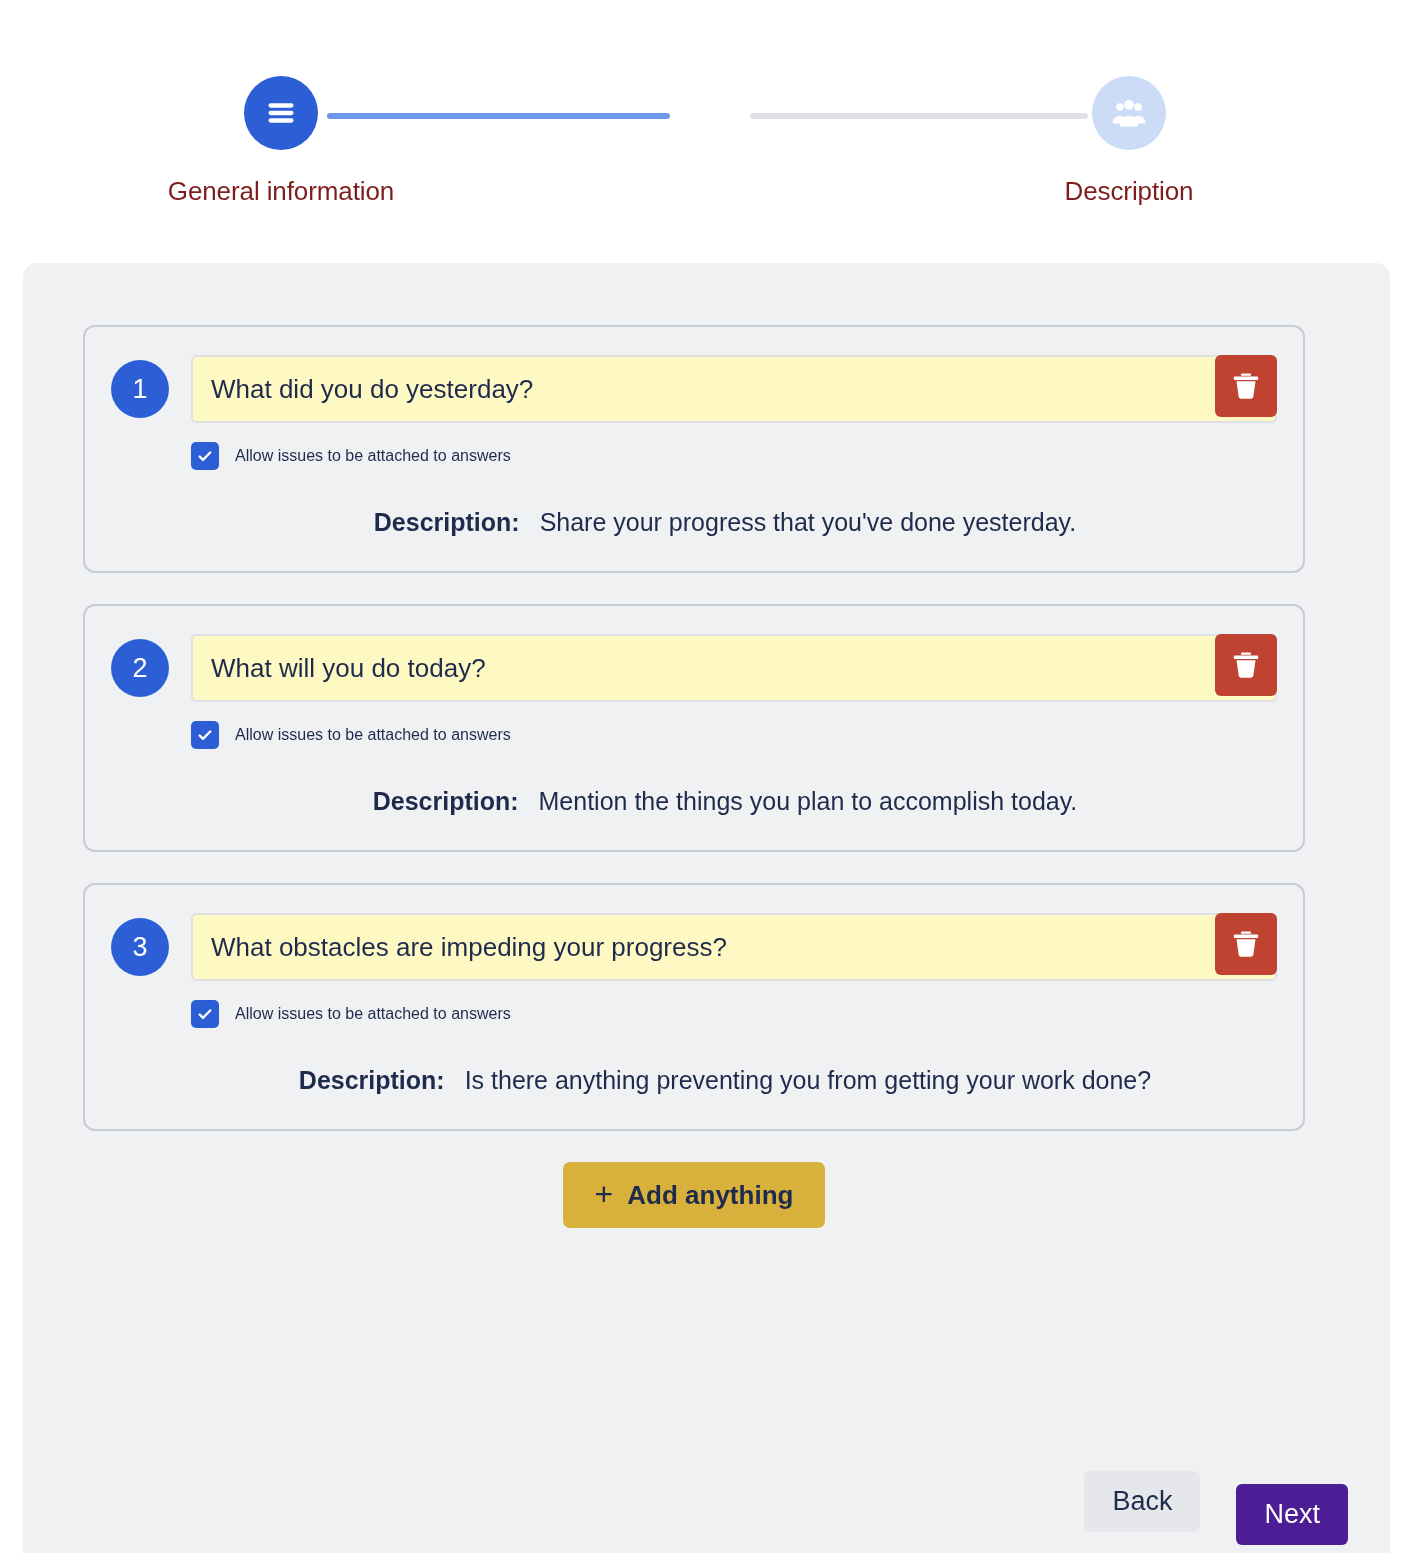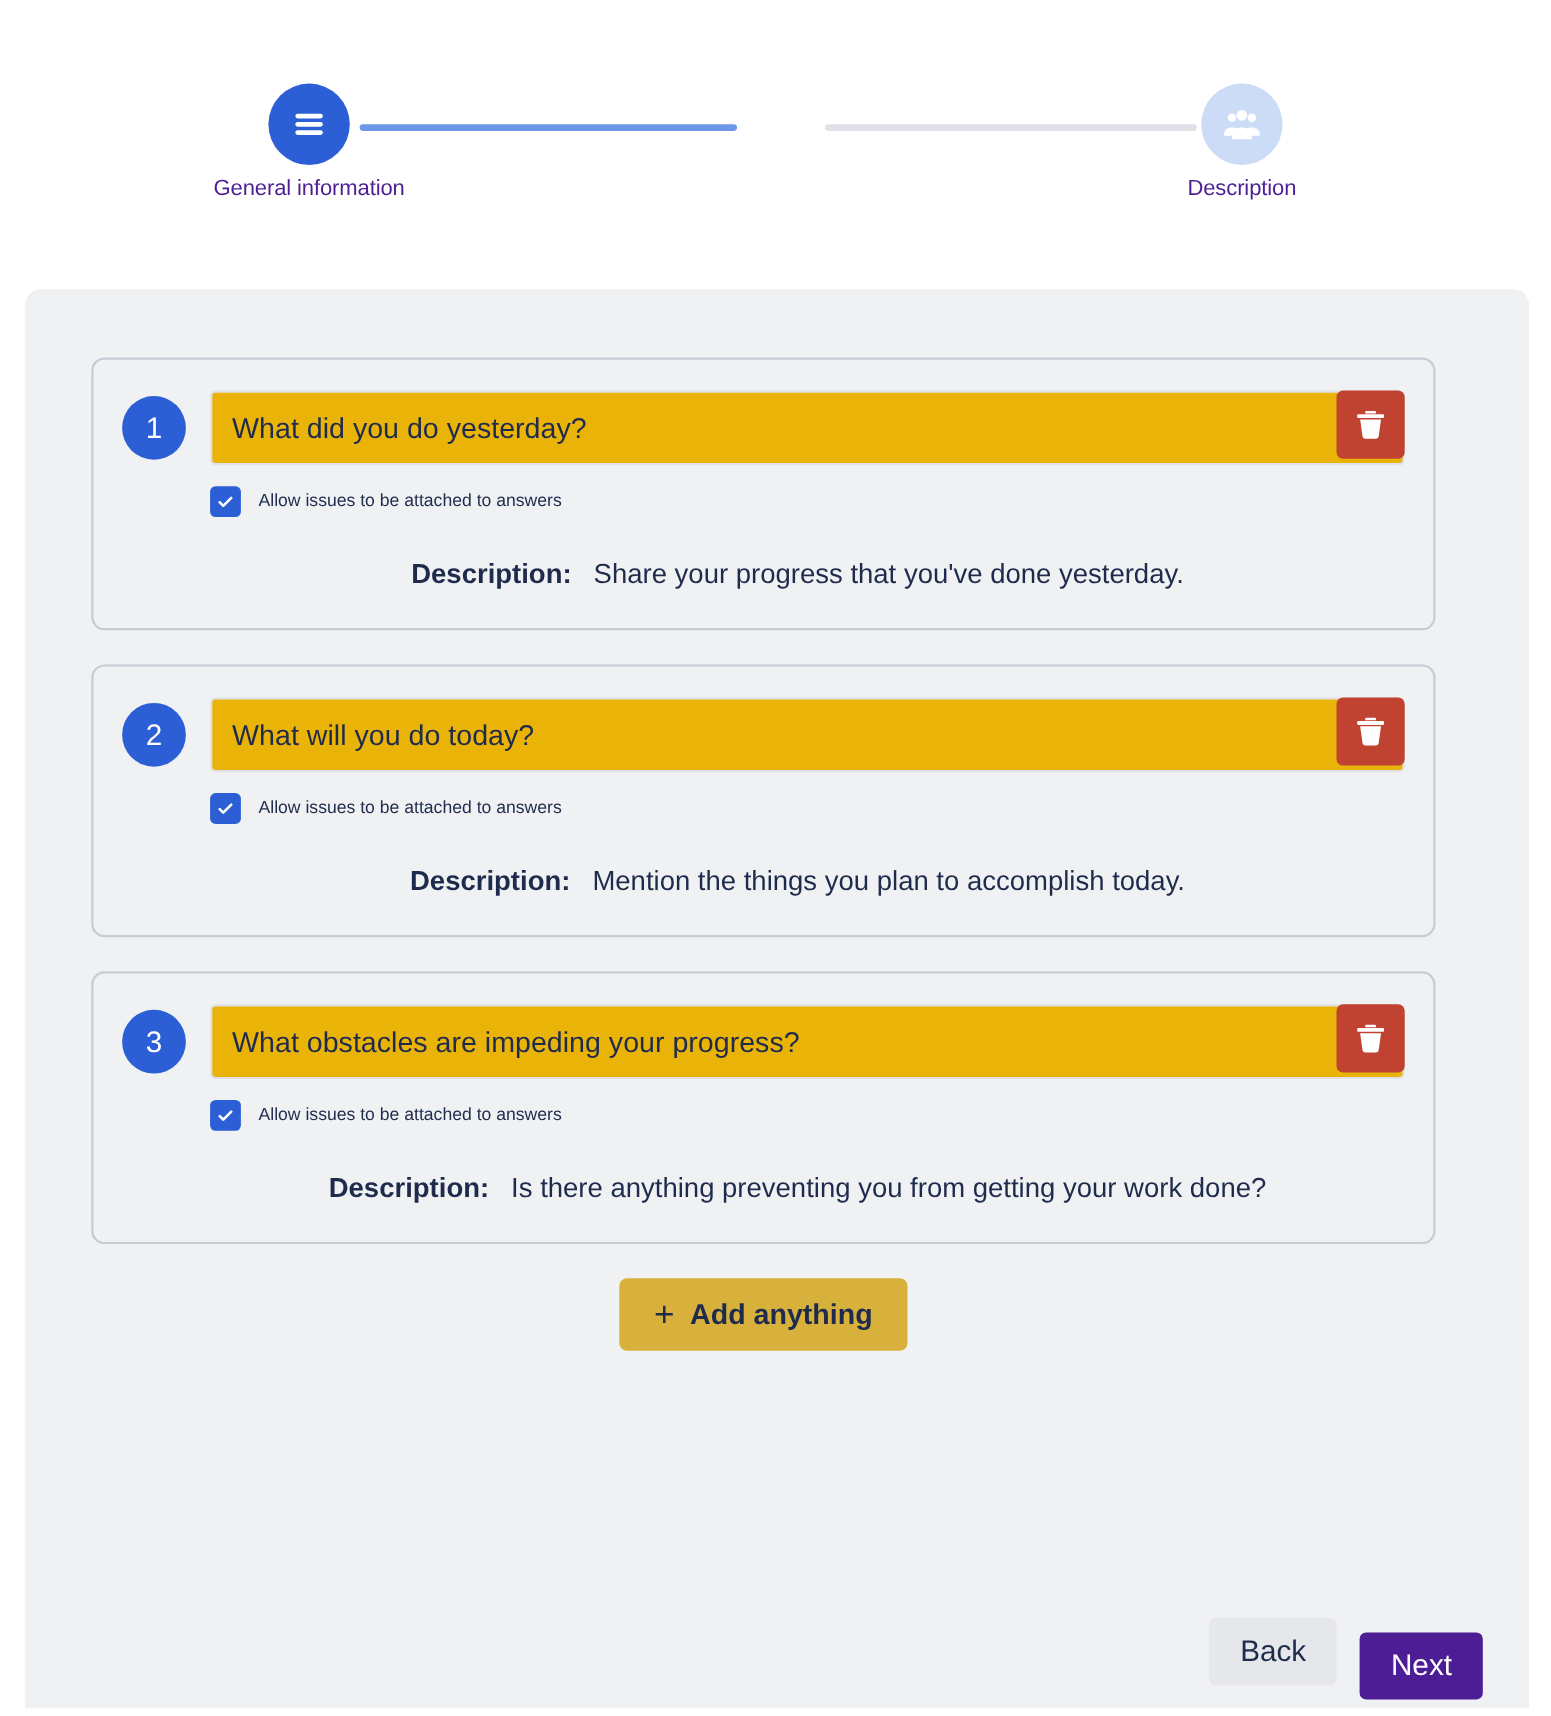--- a/index.html
+++ b/index.html
@@ -41,23 +41,23 @@
     margin: 0 auto;
     display: flex;
     align-items: center;
     justify-content: center;
   }
   .step-circle.active { background: #2c5fd5; }
   .step-circle.inactive { background: #ccdcf7; }
   .step-circle svg { display: block; }
 
   .step-label {
-    margin-top: 10px;
-    font-size: 20px;
-    color: #4c1d95;
+    margin-top: 26px;
+    font-size: 26px;
+    color: #7f1d1d;
     letter-spacing: -0.1px;
     white-space: nowrap;
   }
 
   .connector {
     position: absolute;
     height: 6px;
     border-radius: 3px;
     top: 113px;
   }
@@ -109,21 +109,21 @@
     margin-top: 5px;
     margin-right: 22px;
   }
   .qfield-col {
     flex: 1 1 auto;
     min-width: 0;
   }
   .qinput {
     width: 100%;
     height: 68px;
-    background: #eab308;
+    background: #fef9c3;
     border: 2px solid #dfe1e6;
     border-radius: 5px;
     font-family: "Liberation Sans", sans-serif;
     font-size: 26px;
     color: #1f2b4d;
     padding: 0 18px;
     outline: none;
     display: block;
   }
   .checkrow {
@@ -202,21 +202,21 @@
     top: -1px;
   }
 
   
   .footer {
     position: absolute;
     right: 42px;
     bottom: 8px;
     display: flex;
     align-items: center;
-    gap: 21px;
+    gap: 36px;
   }
   .btn {
     border: none;
     border-radius: 6px;
     font-family: "Liberation Sans", sans-serif;
     font-size: 27px;
     padding: 17px 28px;
     cursor: pointer;
     line-height: 1;
   }

